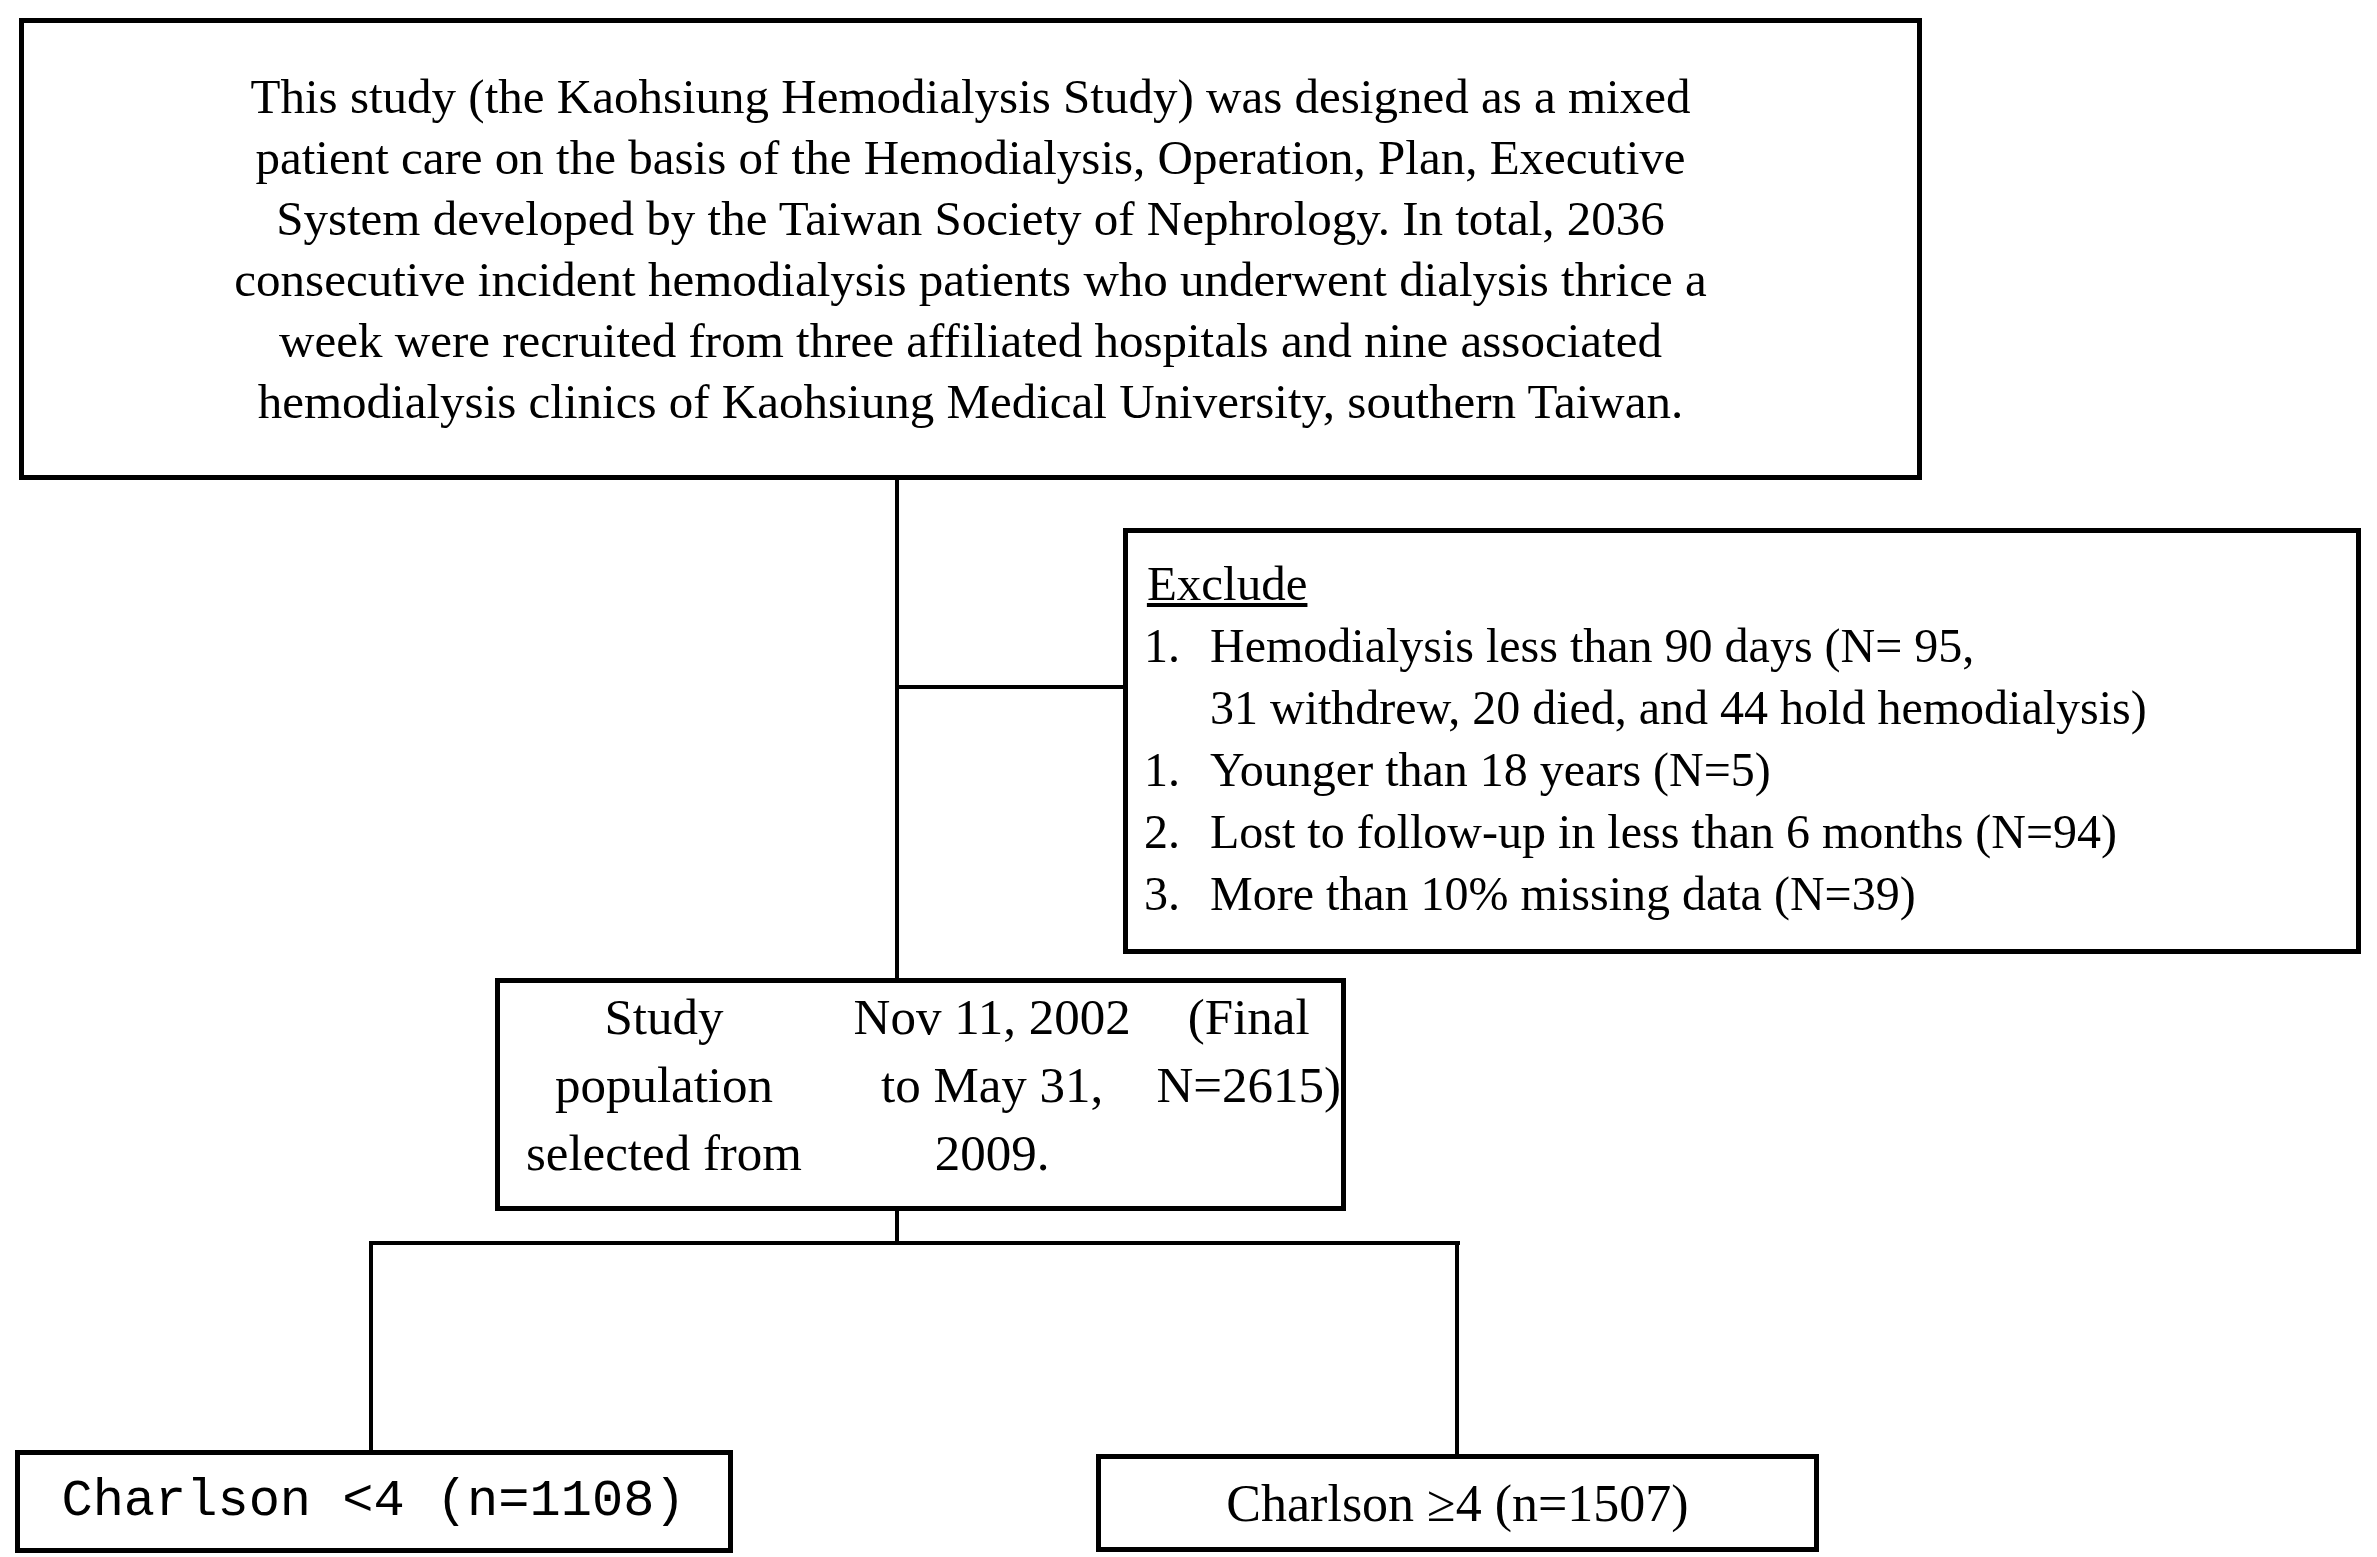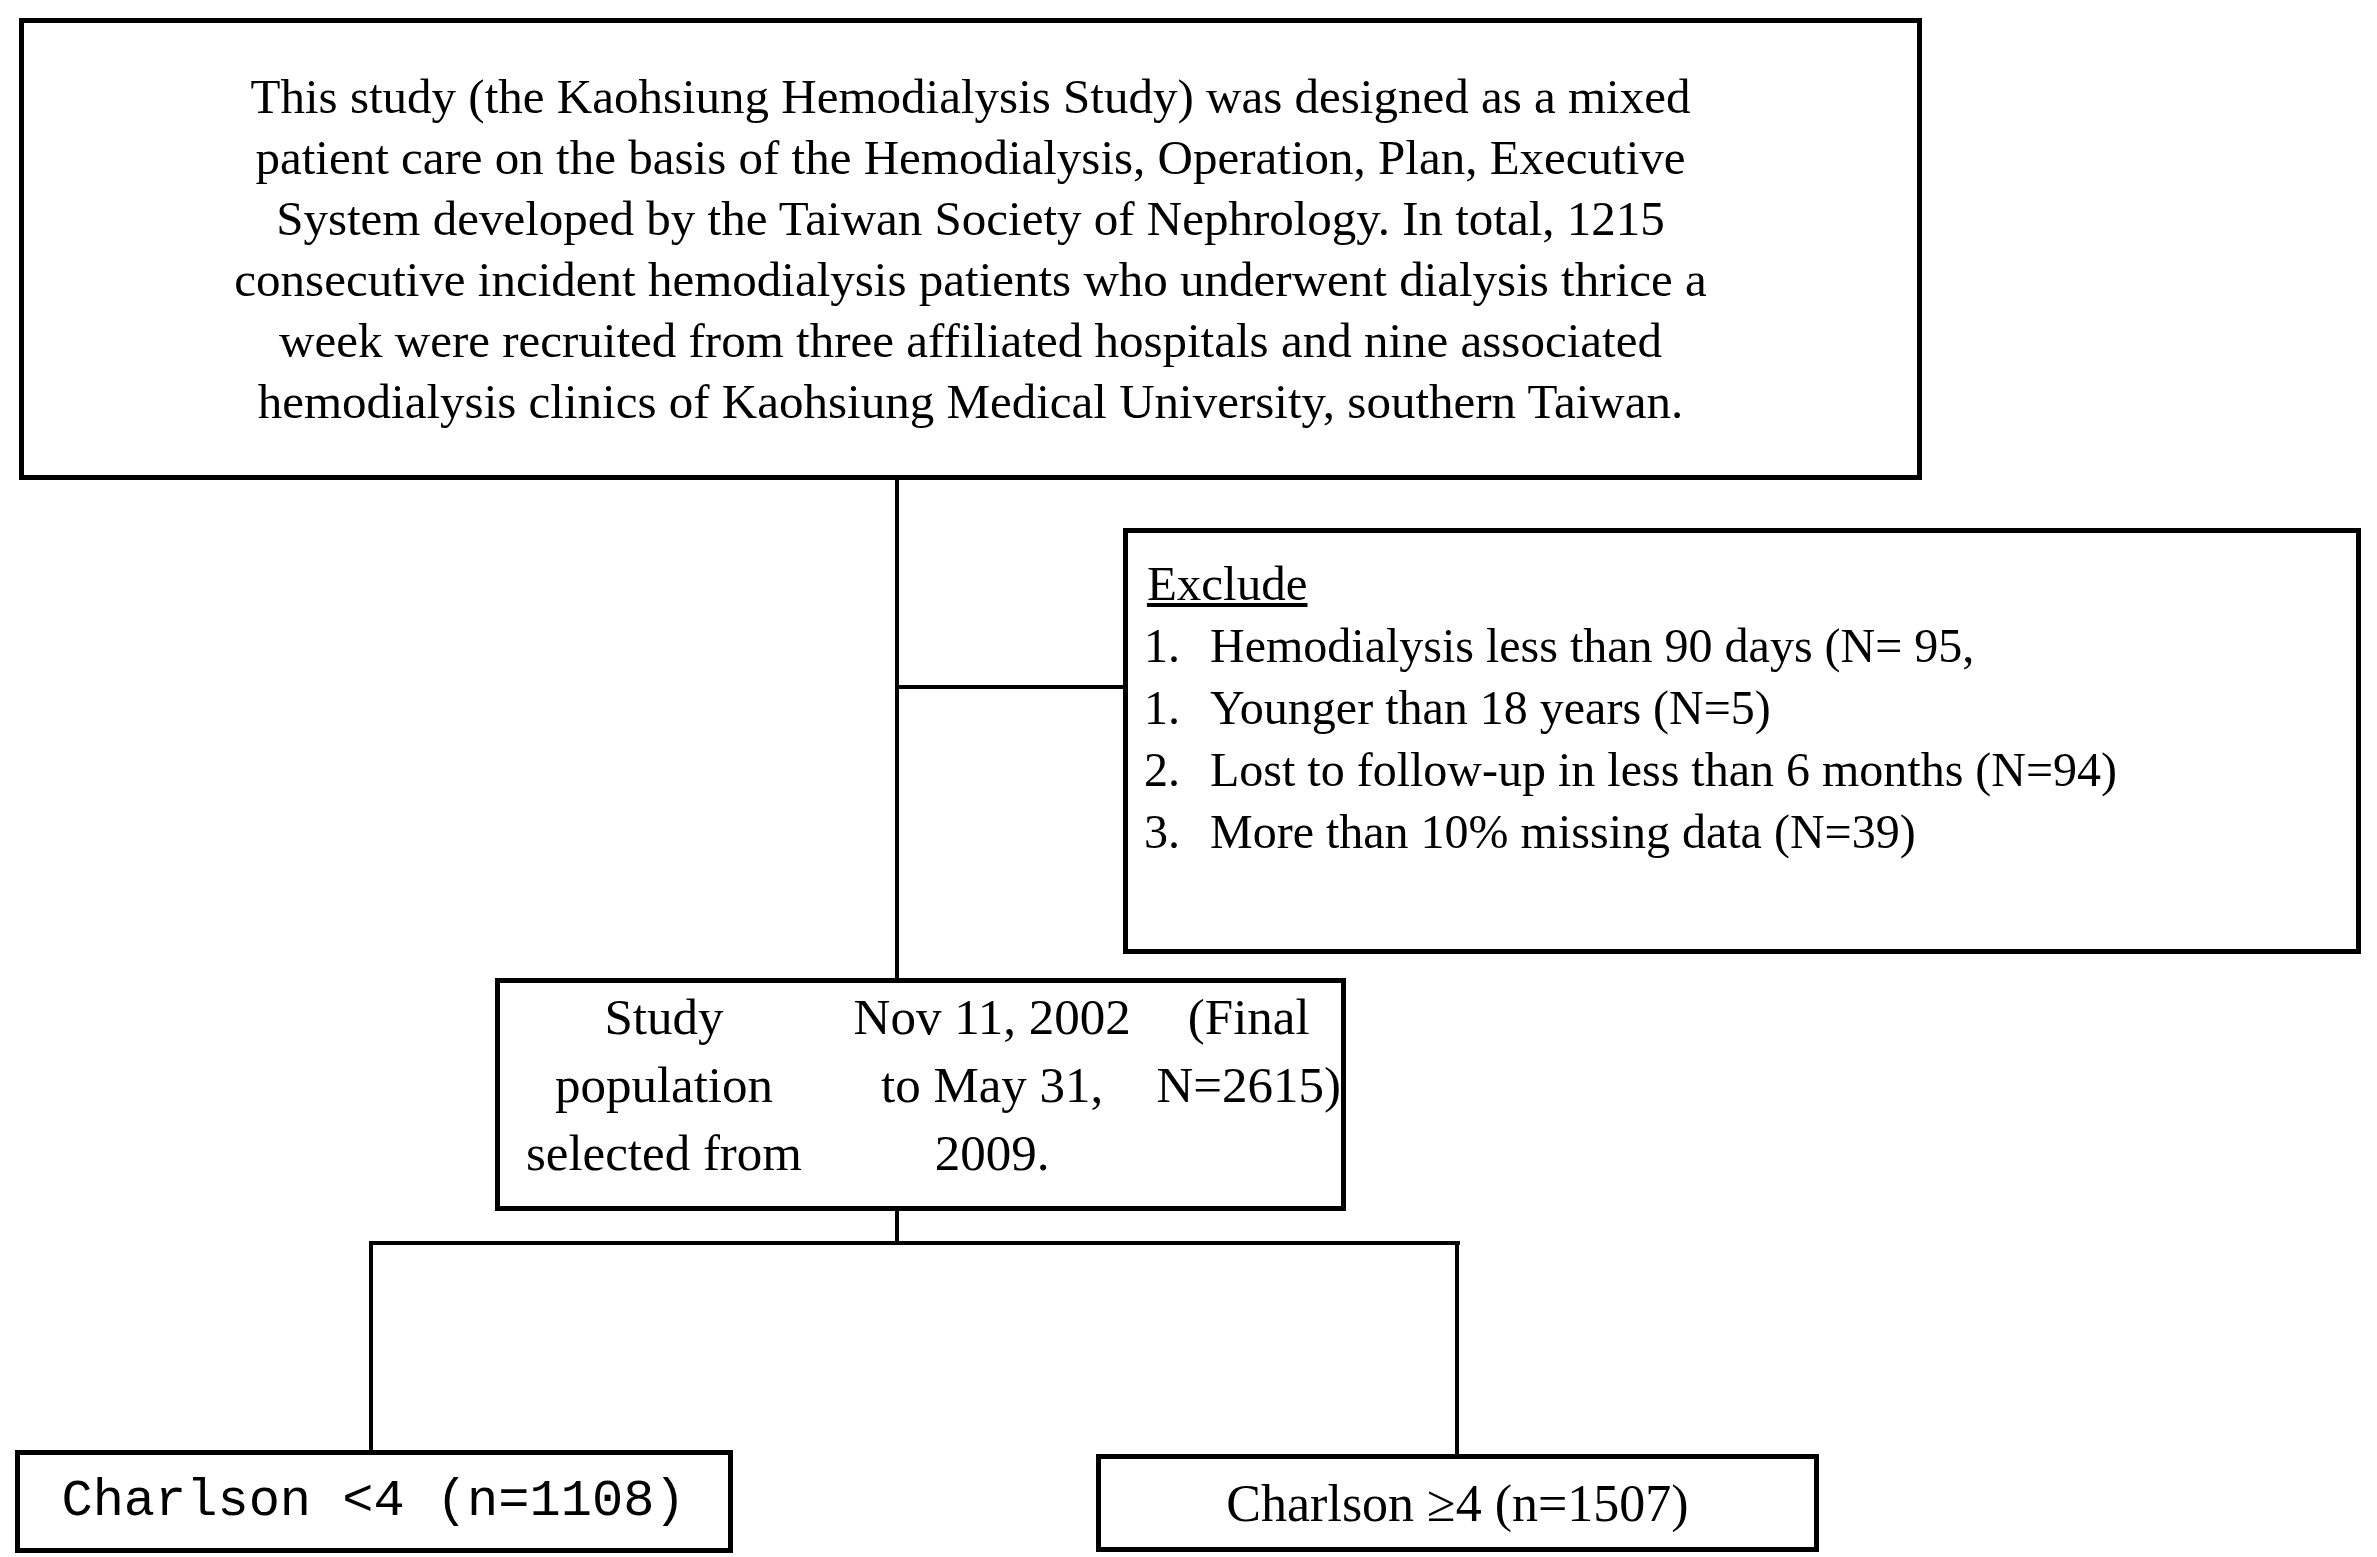--- a/index.html
+++ b/index.html
@@ -104,39 +104,40 @@
   .charlson-high { left: 1096px; top: 1454px; width: 723px; height: 98px; }
 </style>
 </head>
 <body>
 
 <div class="canvas">
 
   <div class="box intro-box">
     <div>This study (the Kaohsiung Hemodialysis Study) was designed as a mixed</div>
     <div>patient care on the basis of the Hemodialysis, Operation, Plan, Executive</div>
-    <div>System developed by the Taiwan Society of Nephrology. In total, 1215</div>
+    <div>System developed by the Taiwan Society of Nephrology. In total, 2036</div>
     <div>consecutive incident hemodialysis patients who underwent dialysis thrice a</div>
     <div>week were recruited from three affiliated hospitals and nine associated</div>
     <div>hemodialysis clinics of Kaohsiung Medical University, southern Taiwan.</div>
   </div>
 
   <div class="flowline vline-main"></div>
   <div class="flowline hline-branch"></div>
   <div class="flowline stem-2"></div>
   <div class="flowline bracket-h"></div>
   <div class="flowline bracket-lv"></div>
   <div class="flowline bracket-rv"></div>
 
   <div class="box exclude-box">
     <div class="exclude-title">Exclude</div>
     <div class="exclude-item">
       <div class="num">1.</div>
       <div class="itxt">
         <div>Hemodialysis less than 90 days (N= 95,</div>
+        <div>31 withdrew, 20 died, and 44 hold hemodialysis)</div>
       </div>
     </div>
     <div class="exclude-item">
       <div class="num">1.</div>
       <div class="itxt">
         <div>Younger than 18 years (N=5)</div>
       </div>
     </div>
     <div class="exclude-item">
       <div class="num">2.</div>

